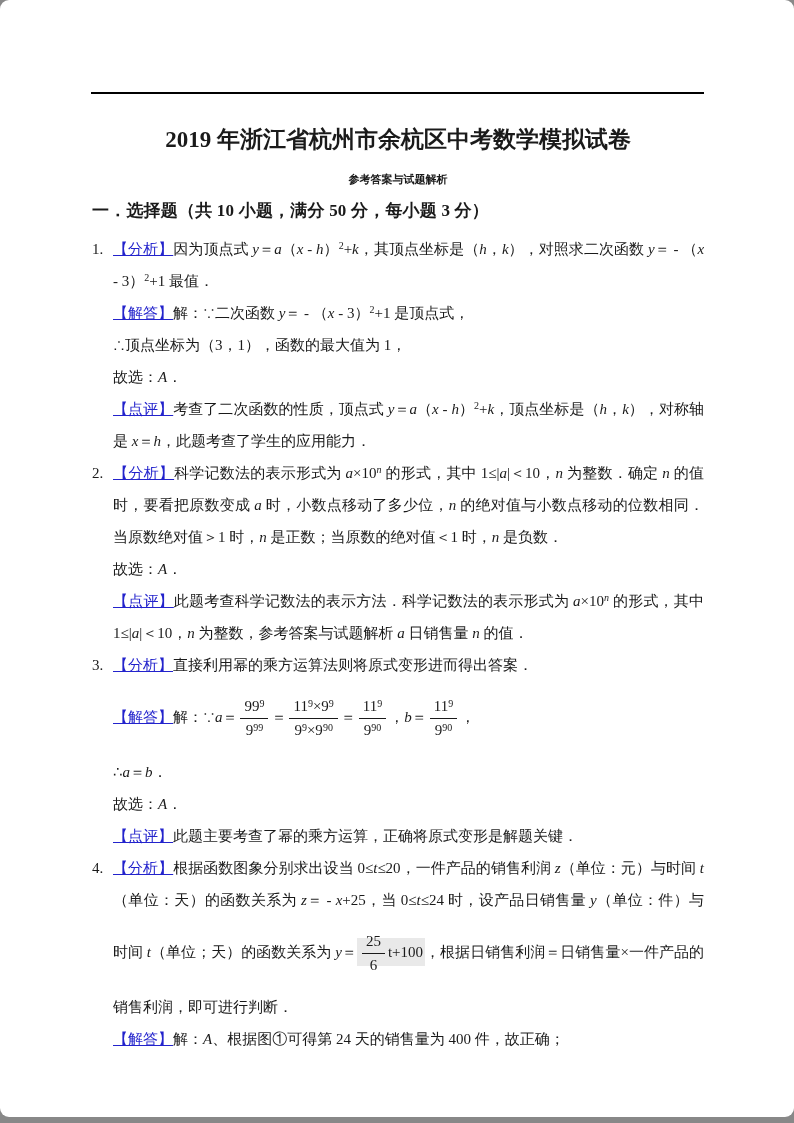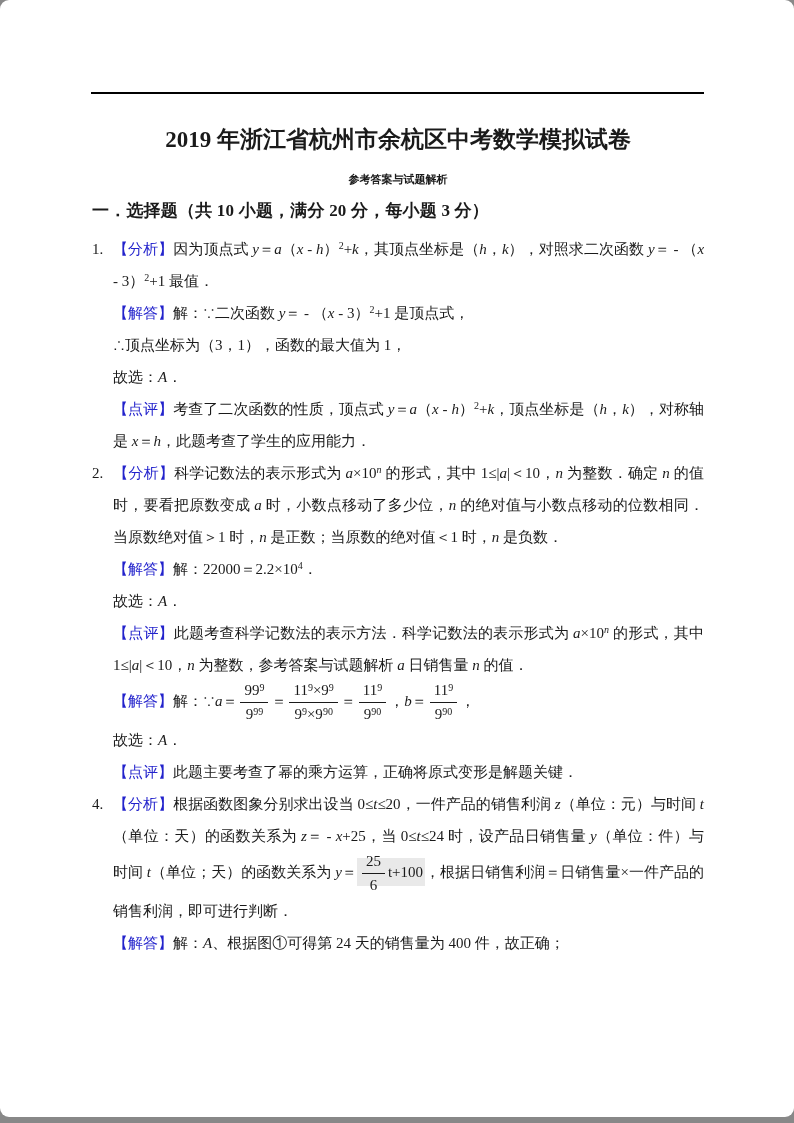--- a/index.html
+++ b/index.html
@@ -20,54 +20,55 @@
   .subtitle{margin-top:17px;font-size:11px;font-weight:bold;text-align:center;line-height:14px;}
   .section{margin-top:14px;font-size:17px;font-weight:bold;line-height:22px;letter-spacing:0.2px;}
   #questions{margin-top:11px;}
   .question{margin:0;}
   .para{
     margin:0;font-size:15px;line-height:32px;text-align:justify;
     padding-left:21px;word-break:break-all;
   }
   .para.first{text-indent:-21px;}
   .qnum{display:inline-block;width:21px;text-indent:0;}
-  .label{color:var(--label-blue);}
+  .label{color:var(--label-blue);text-decoration:underline;}
   .it{font-style:italic;}
   sup{font-size:10px;line-height:0;position:relative;top:-5px;vertical-align:baseline;}
-  .frac{display:inline-block;vertical-align:middle;text-align:center;margin:0 3px;line-height:normal;text-indent:0;}
+  .frac{display:inline-block;vertical-align:middle;text-align:center;margin:16px 3px;line-height:normal;text-indent:0;}
   .fnum{display:block;padding:0 4px 2px;border-bottom:1.5px solid var(--text);line-height:19px;}
   .fden{display:block;padding:2px 4px 0;line-height:19px;}
   .frac sup{top:-4px;}
   .shade{background:var(--eq-shade);padding:6px 2px;}
 </style>
 </head>
 <body>
 
 <div class="page">
   <div class="content">
     <div class="toprule"></div>
     <div class="title">2019 年浙江省杭州市余杭区中考数学模拟试卷</div>
     <div class="subtitle">参考答案与试题解析</div>
-    <div class="section">一．选择题（共 10 小题，满分 20 分，每小题 3 分）</div>
+    <div class="section">一．选择题（共 10 小题，满分 50 分，每小题 3 分）</div>
     <div id="questions">
         <div class="question">
           <p class="para first"><span class="qnum">1.</span><span class="label">【分析】</span><span>因为顶点式 </span><span class="it">y</span><span>＝</span><span class="it">a</span><span>（</span><span class="it">x</span><span> - </span><span class="it">h</span><span>）</span><sup>2</sup><span>+</span><span class="it">k</span><span>，其顶点坐标是（</span><span class="it">h</span><span>，</span><span class="it">k</span><span>），对照求二次函数 </span><span class="it">y</span><span>＝ - （</span><span class="it">x</span><span> - 3）</span><sup>2</sup><span>+1 最值．</span></p>
           <p class="para"><span class="label">【解答】</span><span>解：∵二次函数 </span><span class="it">y</span><span>＝ - （</span><span class="it">x</span><span> - 3）</span><sup>2</sup><span>+1 是顶点式，</span></p>
           <p class="para"><span>∴顶点坐标为（3，1），函数的最大值为 1，</span></p>
           <p class="para"><span>故选：</span><span class="it">A</span><span>．</span></p>
           <p class="para"><span class="label">【点评】</span><span>考查了二次函数的性质，顶点式 </span><span class="it">y</span><span>＝</span><span class="it">a</span><span>（</span><span class="it">x</span><span> - </span><span class="it">h</span><span>）</span><sup>2</sup><span>+</span><span class="it">k</span><span>，顶点坐标是（</span><span class="it">h</span><span>，</span><span class="it">k</span><span>），对称轴是 </span><span class="it">x</span><span>＝</span><span class="it">h</span><span>，此题考查了学生的应用能力．</span></p>
         </div>
         <div class="question">
           <p class="para first"><span class="qnum">2.</span><span class="label">【分析】</span><span>科学记数法的表示形式为 </span><span class="it">a</span><span>×10</span><sup class="it">n</sup><span> 的形式，其中 1≤|</span><span class="it">a</span><span>|＜10，</span><span class="it">n</span><span> 为整数．确定 </span><span class="it">n</span><span> 的值时，要看把原数变成 </span><span class="it">a</span><span> 时，小数点移动了多少位，</span><span class="it">n</span><span> 的绝对值与小数点移动的位数相同．当原数绝对值＞1 时，</span><span class="it">n</span><span> 是正数；当原数的绝对值＜1 时，</span><span class="it">n</span><span> 是负数．</span></p>
-          <p class="para"><span class="label">【解答】</span><span>解：22000＝2.2×10</span><sup>4</sup><span>．</span></p>
           <p class="para"><span>故选：</span><span class="it">A</span><span>．</span></p>
           <p class="para"><span class="label">【点评】</span><span>此题考查科学记数法的表示方法．科学记数法的表示形式为 </span><span class="it">a</span><span>×10</span><sup class="it">n</sup><span> 的形式，其中 1≤|</span><span class="it">a</span><span>|＜10，</span><span class="it">n</span><span> 为整数，参考答案与试题解析 </span><span class="it">a</span><span> 日销售量 </span><span class="it">n</span><span> 的值．</span></p>
         </div>
         <div class="question">
+          <p class="para first"><span class="qnum">3.</span><span class="label">【分析】</span><span>直接利用幂的乘方运算法则将原式变形进而得出答案．</span></p>
           <p class="para"><span class="label">【解答】</span><span>解：∵</span><span class="it">a</span><span>＝</span><span class="frac"><span class="fnum"><span>99</span><sup>9</sup></span><span class="fden"><span>9</span><sup>99</sup></span></span><span>＝</span><span class="frac"><span class="fnum"><span>11</span><sup>9</sup><span>×9</span><sup>9</sup></span><span class="fden"><span>9</span><sup>9</sup><span>×9</span><sup>90</sup></span></span><span>＝</span><span class="frac"><span class="fnum"><span>11</span><sup>9</sup></span><span class="fden"><span>9</span><sup>90</sup></span></span><span>，</span><span class="it">b</span><span>＝</span><span class="frac"><span class="fnum"><span>11</span><sup>9</sup></span><span class="fden"><span>9</span><sup>90</sup></span></span><span>，</span></p>
+          <p class="para"><span>∴</span><span class="it">a</span><span>＝</span><span class="it">b</span><span>．</span></p>
           <p class="para"><span>故选：</span><span class="it">A</span><span>．</span></p>
           <p class="para"><span class="label">【点评】</span><span>此题主要考查了幂的乘方运算，正确将原式变形是解题关键．</span></p>
         </div>
         <div class="question">
           <p class="para first"><span class="qnum">4.</span><span class="label">【分析】</span><span>根据函数图象分别求出设当 0≤</span><span class="it">t</span><span>≤20，一件产品的销售利润 </span><span class="it">z</span><span>（单位：元）与时间 </span><span class="it">t</span><span>（单位：天）的函数关系为 </span><span class="it">z</span><span>＝ - </span><span class="it">x</span><span>+25，当 0≤</span><span class="it">t</span><span>≤24 时，设产品日销售量 </span><span class="it">y</span><span>（单位：件）与时间 </span><span class="it">t</span><span>（单位；天）的函数关系为 </span><span class="it">y</span><span>＝</span><span class="shade"><span class="frac"><span class="fnum"><span>25</span></span><span class="fden"><span>6</span></span></span><span>t+100</span></span><span>，根据日销售利润＝日销售量×一件产品的销售利润，即可进行判断．</span></p>
           <p class="para"><span class="label">【解答】</span><span>解：</span><span class="it">A</span><span>、根据图①可得第 24 天的销售量为 400 件，故正确；</span></p>
         </div>
       </div>
   </div>
 </div>

